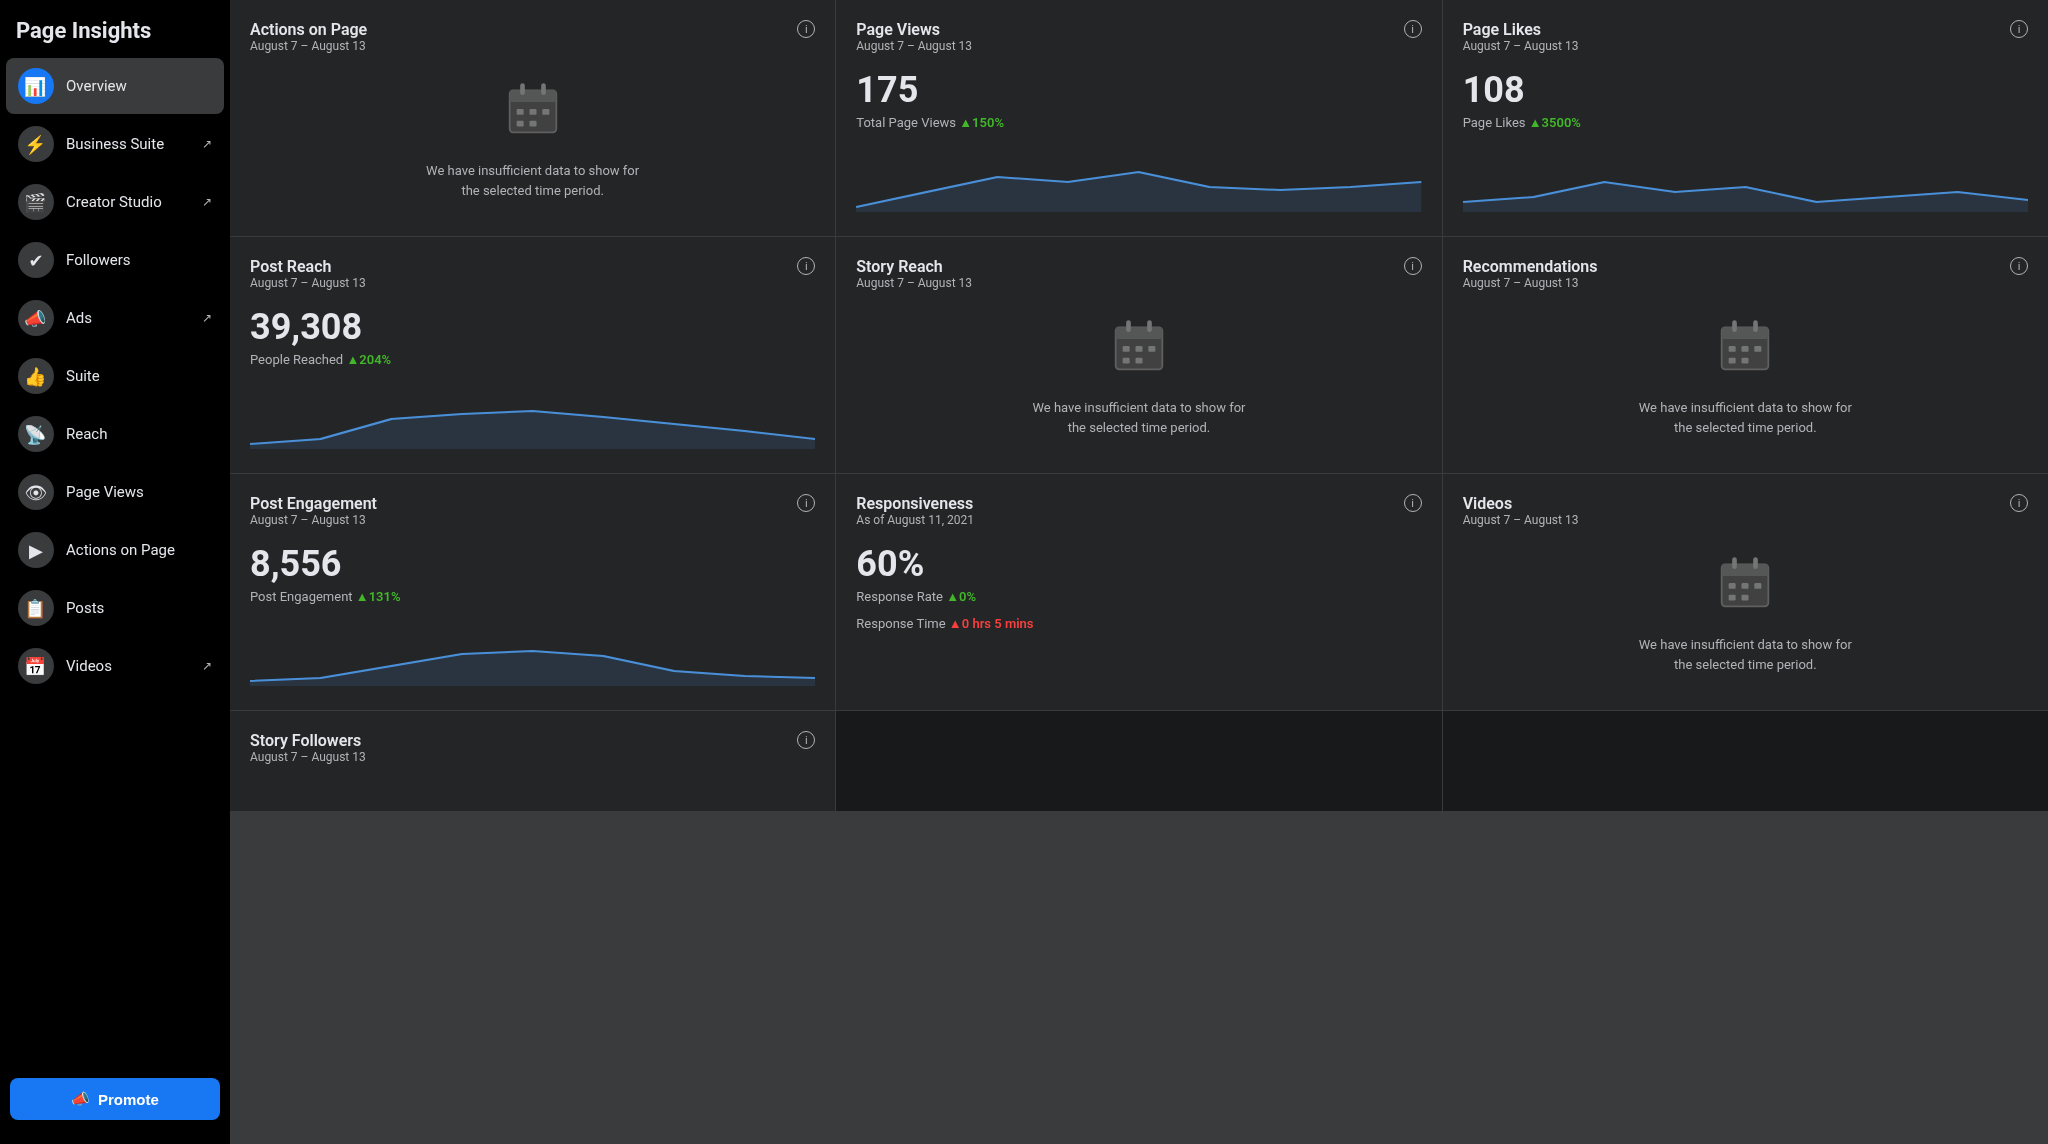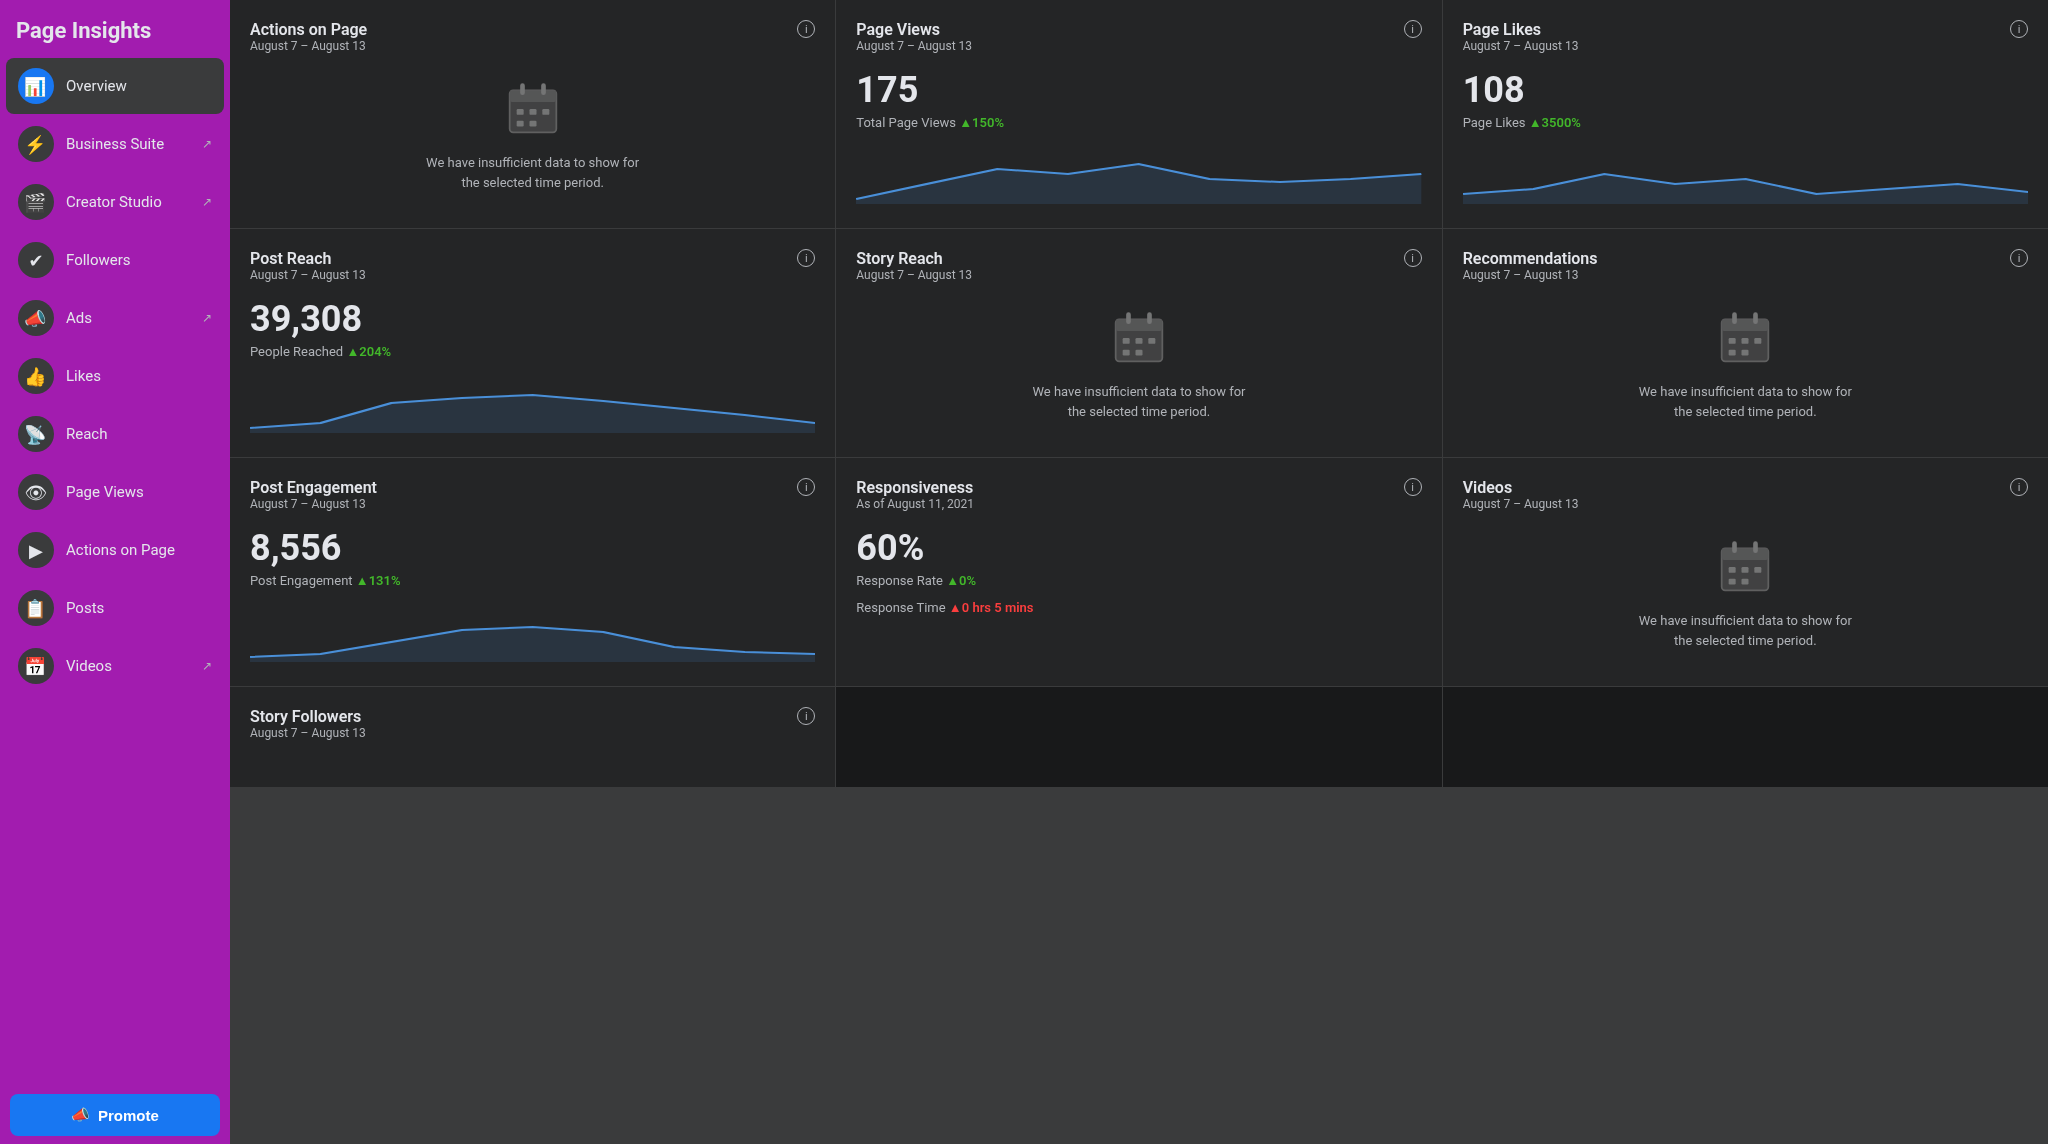--- a/index.html
+++ b/index.html
@@ -9,25 +9,26 @@
       font-family: -apple-system, BlinkMacSystemFont, 'Segoe UI', Roboto, sans-serif;
       display: flex;
       height: 100vh;
       overflow: hidden;
     }
 
     
     .sidebar {
       width: 230px;
       min-width: 230px;
-      background: #a21caf;
+      background: #000000;
       display: flex;
       flex-direction: column;
       height: 100vh;
       overflow-y: auto;
+      padding-bottom: 16px;
     }
     .sidebar-title {
       font-size: 22px;
       font-weight: 700;
       color: #e4e6eb;
       padding: 18px 16px 14px 16px;
     }
     .nav-item {
       display: flex;
       align-items: center;
@@ -151,21 +152,21 @@
     .trend-down {
       color: #fa3e3e;
       font-weight: 600;
     }
     .insufficient-data {
       display: flex;
       flex-direction: column;
       align-items: center;
       justify-content: center;
       flex: 1;
-      gap: 16px;
+      gap: 24px;
       padding: 12px 0;
     }
     .insufficient-text {
       font-size: 13px;
       color: #b0b3b8;
       text-align: center;
       line-height: 1.5;
     }
 
     
@@ -230,21 +231,21 @@
   </div>
 
   <div class="nav-item">
     <div class="nav-icon dark-bg">📣</div>
     <span class="nav-label">Ads</span>
     <span class="nav-external">↗</span>
   </div>
 
   <div class="nav-item">
     <div class="nav-icon dark-bg">👍</div>
-    <span class="nav-label">Likes</span>
+    <span class="nav-label">Suite</span>
   </div>
 
   <div class="nav-item">
     <div class="nav-icon dark-bg">📡</div>
     <span class="nav-label">Reach</span>
   </div>
 
   <div class="nav-item">
     <div class="nav-icon dark-bg">👁</div>
     <span class="nav-label">Page Views</span>

